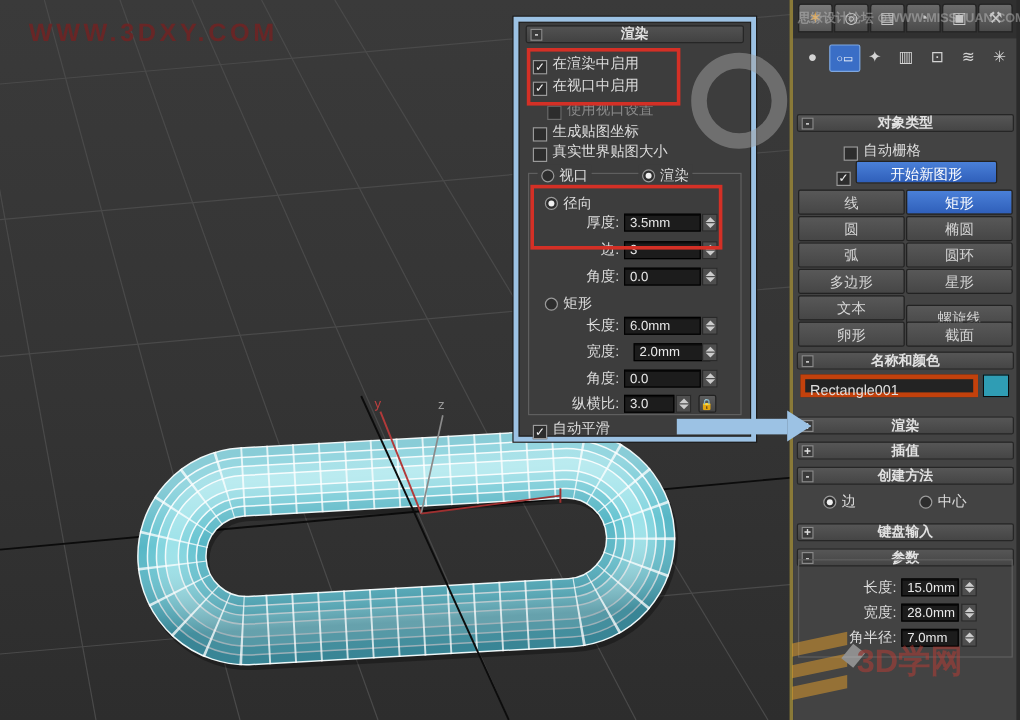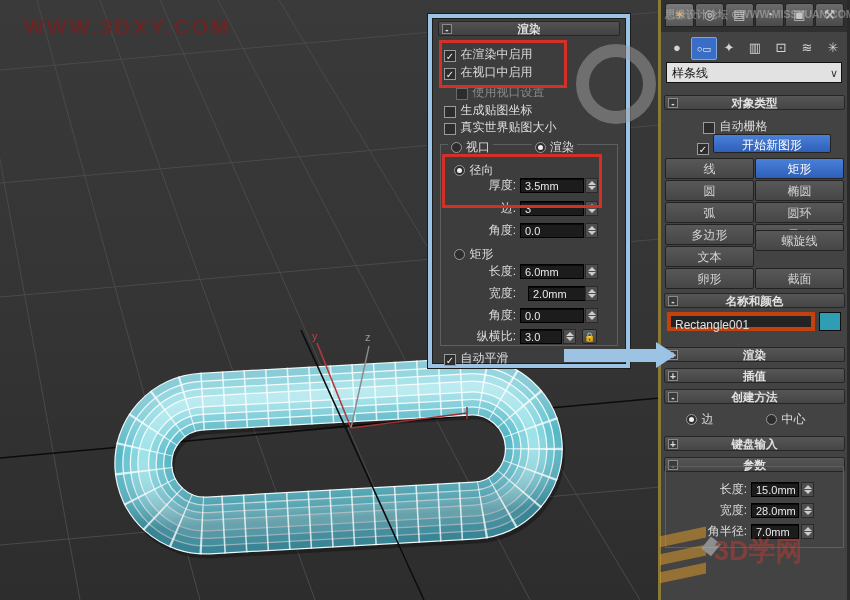--- a/index.html
+++ b/index.html
@@ -156,24 +156,20 @@
     <div id="forum-mark">思缘设计论坛 ⊙WWW.MISSYUAN.COM</div>
 
     <div class="cat" style="left:4px"><span>●</span></div>
     <div class="cat active" style="left:30px"><span style="font-size:9px;color:#fff">○▭</span></div>
     <div class="cat" style="left:56px"><span>✦</span></div>
     <div class="cat" style="left:82px"><span>▥</span></div>
     <div class="cat" style="left:108px"><span>⊡</span></div>
     <div class="cat" style="left:134px"><span>≋</span></div>
     <div class="cat" style="left:160px"><span>✳</span></div>
 
-    <div class="dropdown">
-      <span>样条线</span>
-      <span class="chev">∨</span>
-    </div>
 
     <div class="rollhead" style="top:95px">
       <span class="pm">-</span>
       <span>对象类型</span>
     </div>
     <div style="position:absolute;left:42px;top:116px">
       <span class="cb"><span class="t">✓</span></span>
       <span class="lbl">自动栅格</span>
     </div>
     <div style="position:absolute;left:36px;top:137px">
@@ -185,21 +181,21 @@
 
     <div class="btn" style="left:4px;top:158px;width:89px"><span>线</span></div>
     <div class="btn blue" style="left:94px;top:158px;width:89px"><span>矩形</span></div>
     <div class="btn" style="left:4px;top:180px;width:89px"><span>圆</span></div>
     <div class="btn" style="left:94px;top:180px;width:89px"><span>椭圆</span></div>
     <div class="btn" style="left:4px;top:202px;width:89px"><span>弧</span></div>
     <div class="btn" style="left:94px;top:202px;width:89px"><span>圆环</span></div>
     <div class="btn" style="left:4px;top:224px;width:89px"><span>多边形</span></div>
     <div class="btn" style="left:94px;top:224px;width:89px"><span>星形</span></div>
     <div class="btn" style="left:4px;top:246px;width:89px"><span>文本</span></div>
-    <div class="btn" style="left:94px;top:230px;width:89px"><span>螺旋线</span></div>
+    <div class="btn" style="left:94px;top:254px;width:89px"><span>螺旋线</span></div>
     <div class="btn" style="left:4px;top:268px;width:89px"><span>卵形</span></div>
     <div class="btn" style="left:94px;top:268px;width:89px"><span>截面</span></div>
 
     <div class="rollhead" style="top:293px">
       <span class="pm">-</span>
       <span>名称和颜色</span>
     </div>
     <div class="txtfield" style="left:6px;top:312px;width:148px">
       <span>Rectangle001</span>
     </div>

